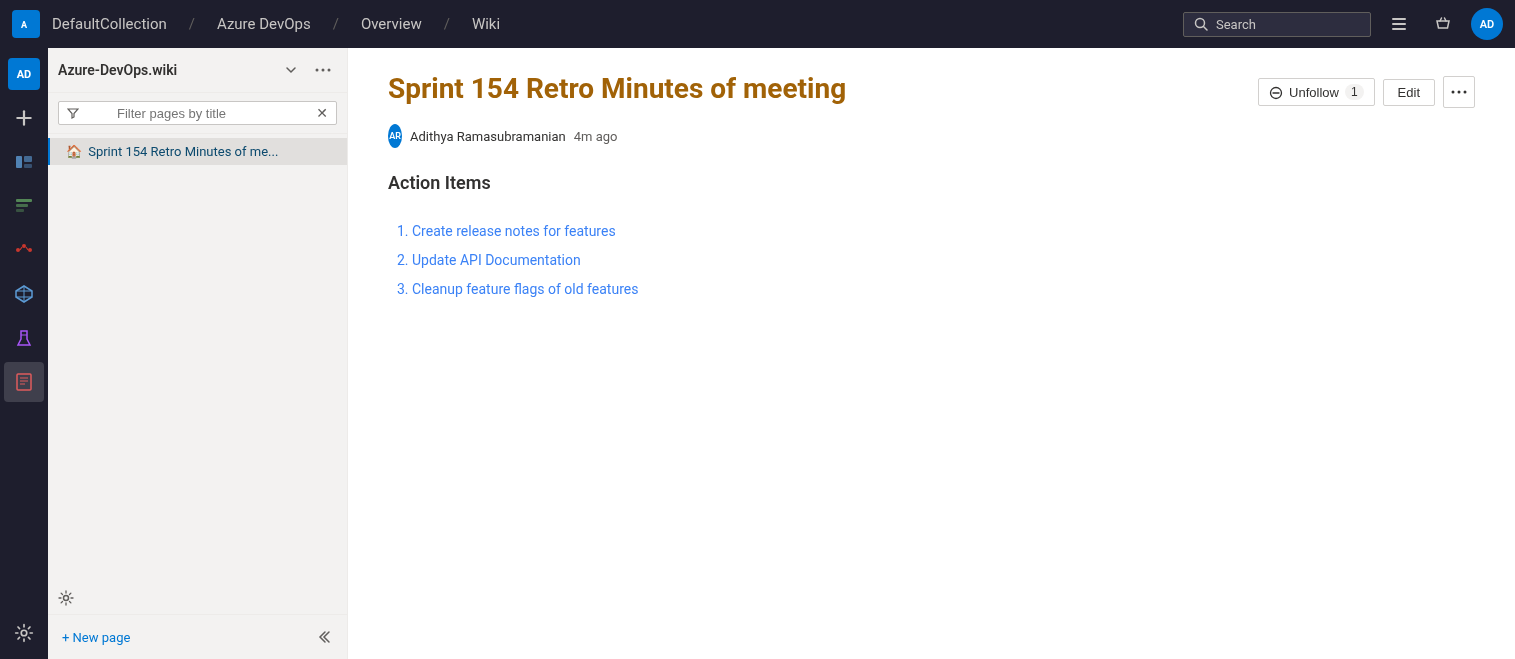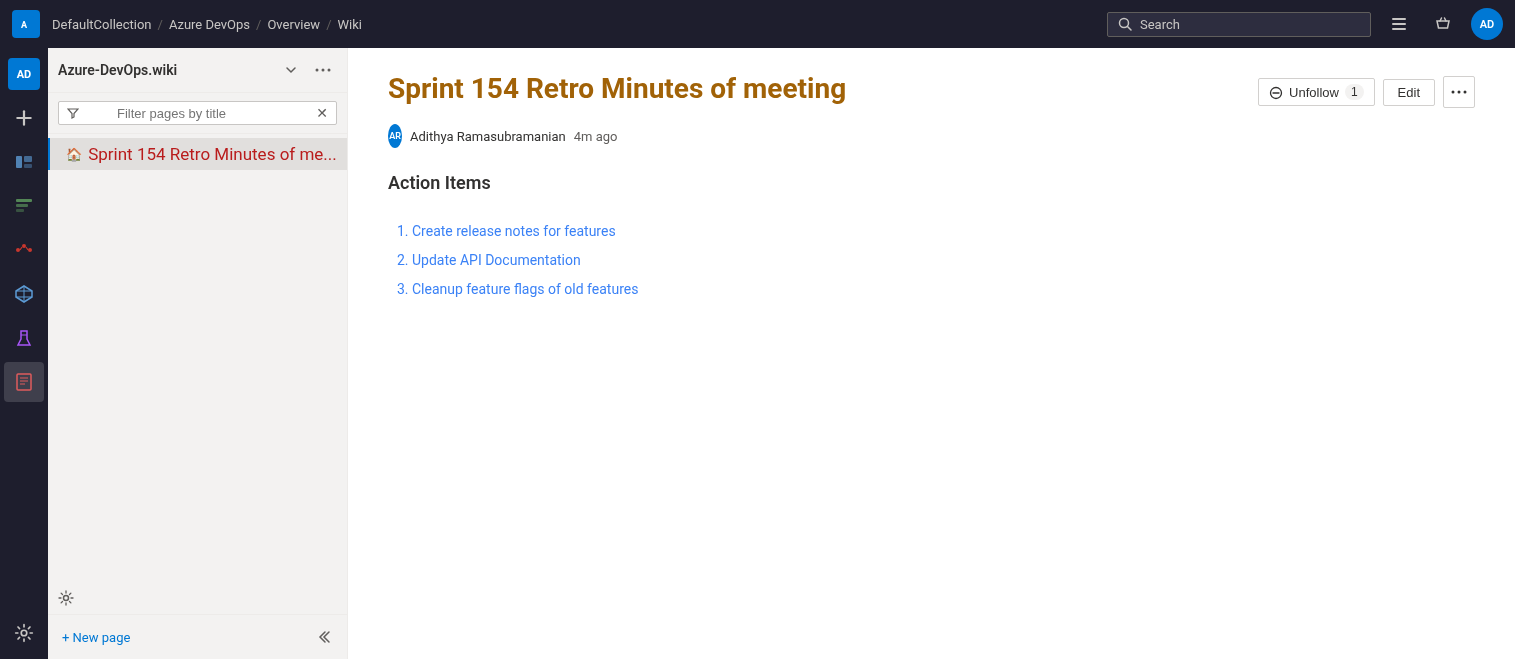--- a/index.html
+++ b/index.html
@@ -17,33 +17,33 @@
     .top-nav-logo {
       width: 28px; height: 28px;
       background: #0078d4;
       border-radius: 4px;
       display: flex; align-items: center; justify-content: center;
       margin-right: 12px;
       flex-shrink: 0;
     }
     .top-nav-logo svg { width: 16px; height: 16px; }
     .breadcrumb {
-      display: flex; align-items: center; gap: 6px; color: #c8c6c4; font-size: 13px;
+      display: flex; align-items: center; gap: 22px; color: #c8c6c4; font-size: 15px;
     }
     .breadcrumb a { color: #c8c6c4; text-decoration: none; cursor: pointer; }
     .breadcrumb-sep { color: #605e5c; }
     .top-nav-spacer { flex: 1; }
     .top-nav-search {
       display: flex; align-items: center;
       background: #2d2d3f;
       border: 1px solid #605e5c;
       border-radius: 2px;
       padding: 4px 10px;
       gap: 8px;
-      width: 264px;
+      width: 188px;
       cursor: text;
     }
     .top-nav-search span { color: #c8c6c4; font-size: 13px; }
     .top-nav-icons {
       display: flex; align-items: center; gap: 12px; margin-left: 12px;
     }
     .top-nav-icon {
       width: 32px; height: 32px;
       display: flex; align-items: center; justify-content: center;
       color: #c8c6c4; cursor: pointer; border-radius: 2px;
@@ -137,21 +137,21 @@
       flex: 1; overflow-y: auto; padding: 4px 0;
     }
     .tree-item {
       display: flex; align-items: center;
       padding: 6px 10px 6px 16px;
       cursor: pointer; gap: 6px;
       background: #e1dfdd;
       border-left: 2px solid #0078d4;
     }
     .tree-item-icon { color: #605e5c; font-size: 13px; }
-    .tree-item-label { font-size: 17px; color: #b91c1c; }
+    .tree-item-label { font-size: 13px; color: #0c4a6e; }
     .sidebar-footer {
       padding: 8px 10px;
       border-top: 1px solid #edebe9;
       display: flex; align-items: center; justify-content: space-between;
     }
     .new-page-btn {
       display: flex; align-items: center; gap: 6px;
       cursor: pointer; color: #0078d4; font-size: 13px; padding: 4px;
       border-radius: 2px;
     }

